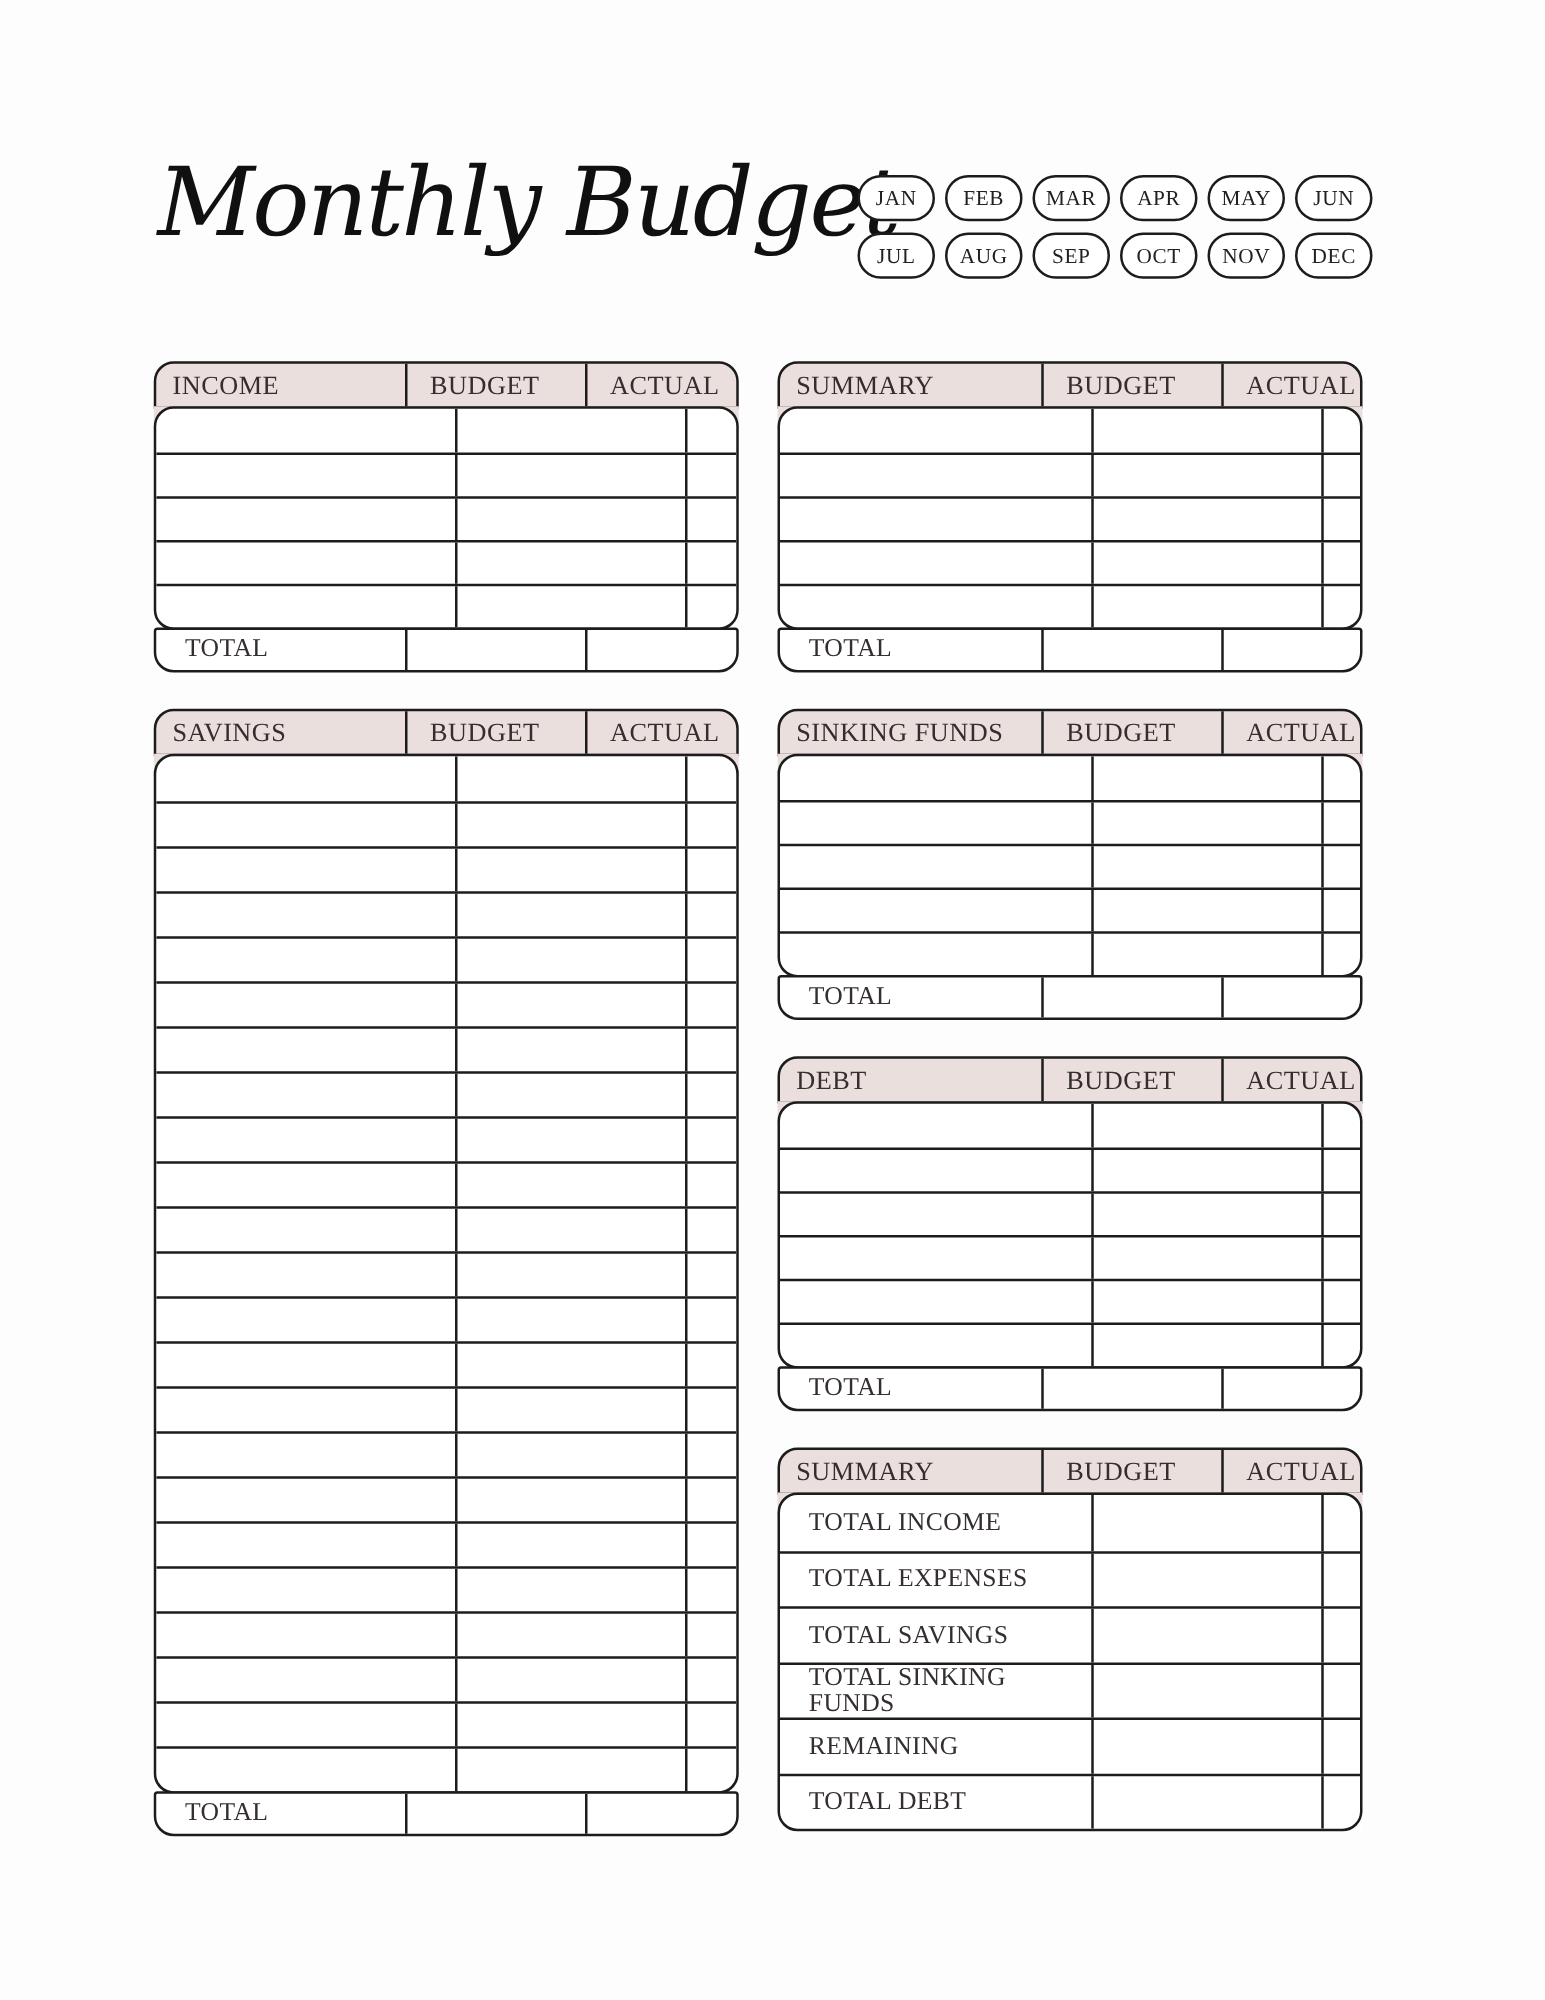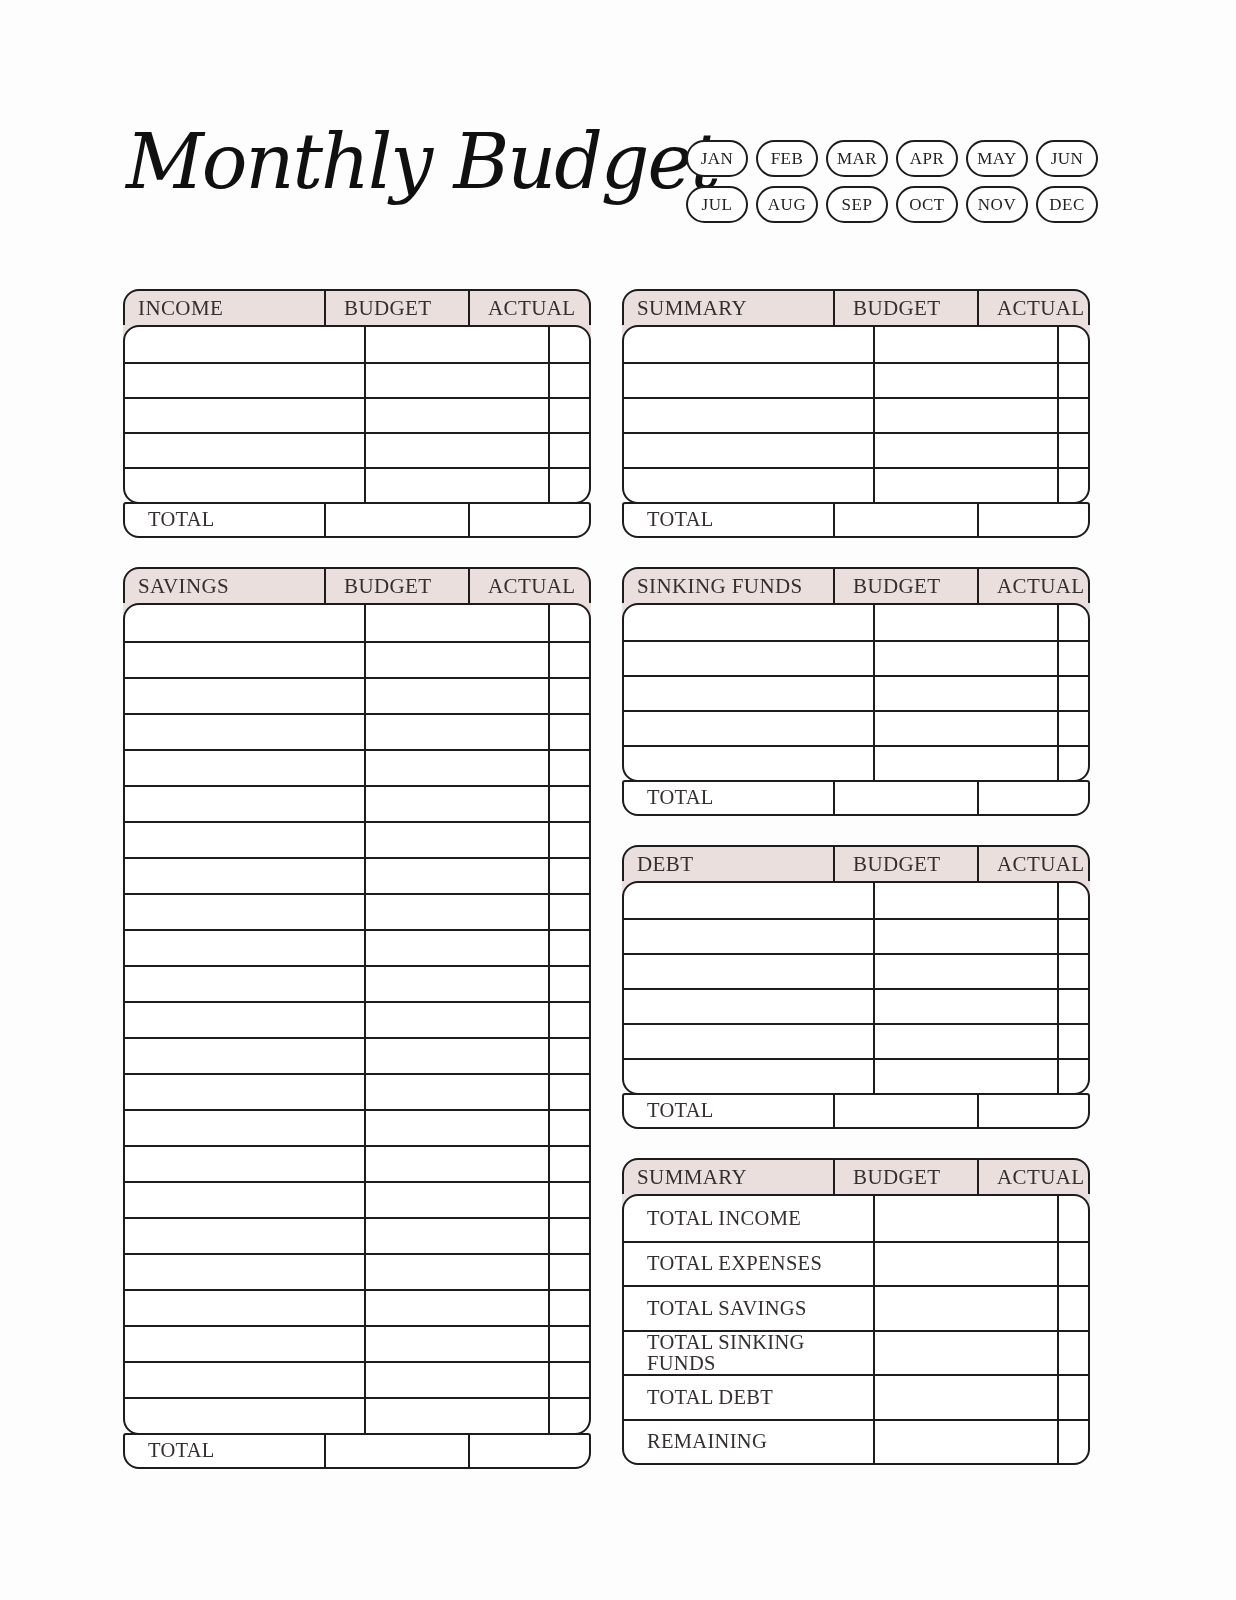--- a/index.html
+++ b/index.html
@@ -411,27 +411,27 @@
               <div class="t-cell t-label">TOTAL SAVINGS</div>
               <div class="t-cell"></div>
               <div class="t-cell"></div>
             </div>
             <div class="t-row">
               <div class="t-cell t-label">TOTAL SINKING FUNDS</div>
               <div class="t-cell"></div>
               <div class="t-cell"></div>
             </div>
             <div class="t-row">
+              <div class="t-cell t-label">REMAINING</div>
+              <div class="t-cell"></div>
+              <div class="t-cell"></div>
+            </div>
+            <div class="t-row">
               <div class="t-cell t-label">TOTAL DEBT</div>
               <div class="t-cell"></div>
               <div class="t-cell"></div>
             </div>
-            <div class="t-row">
-              <div class="t-cell t-label">REMAINING</div>
-              <div class="t-cell"></div>
-              <div class="t-cell"></div>
-            </div>
           </div>
         </div>
       </section>
   </div>
 
 </div>
 
 </body></html>

